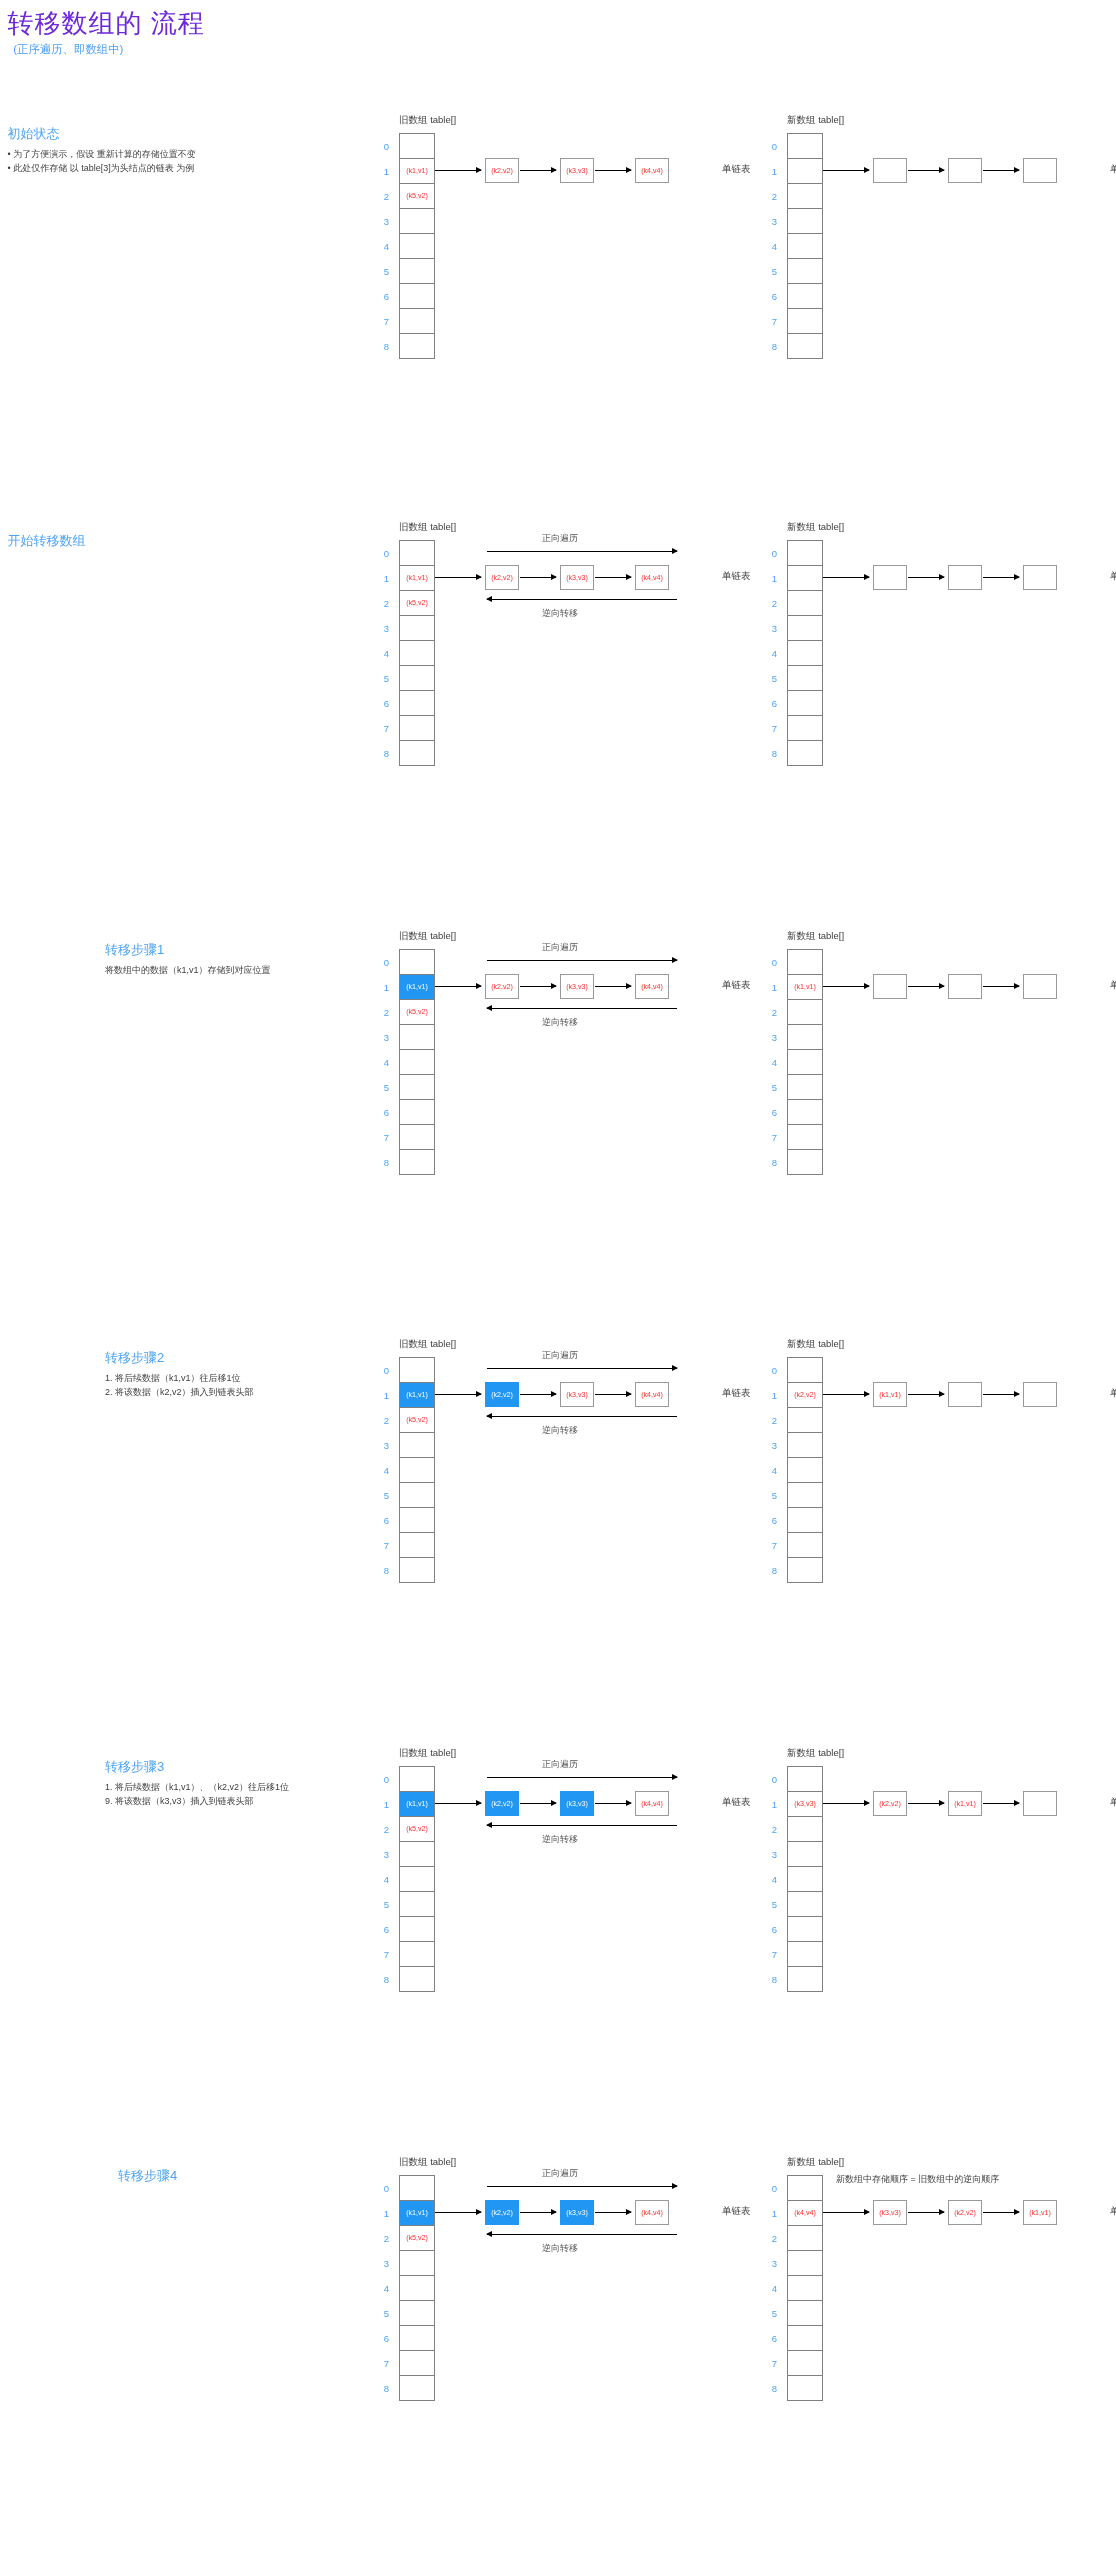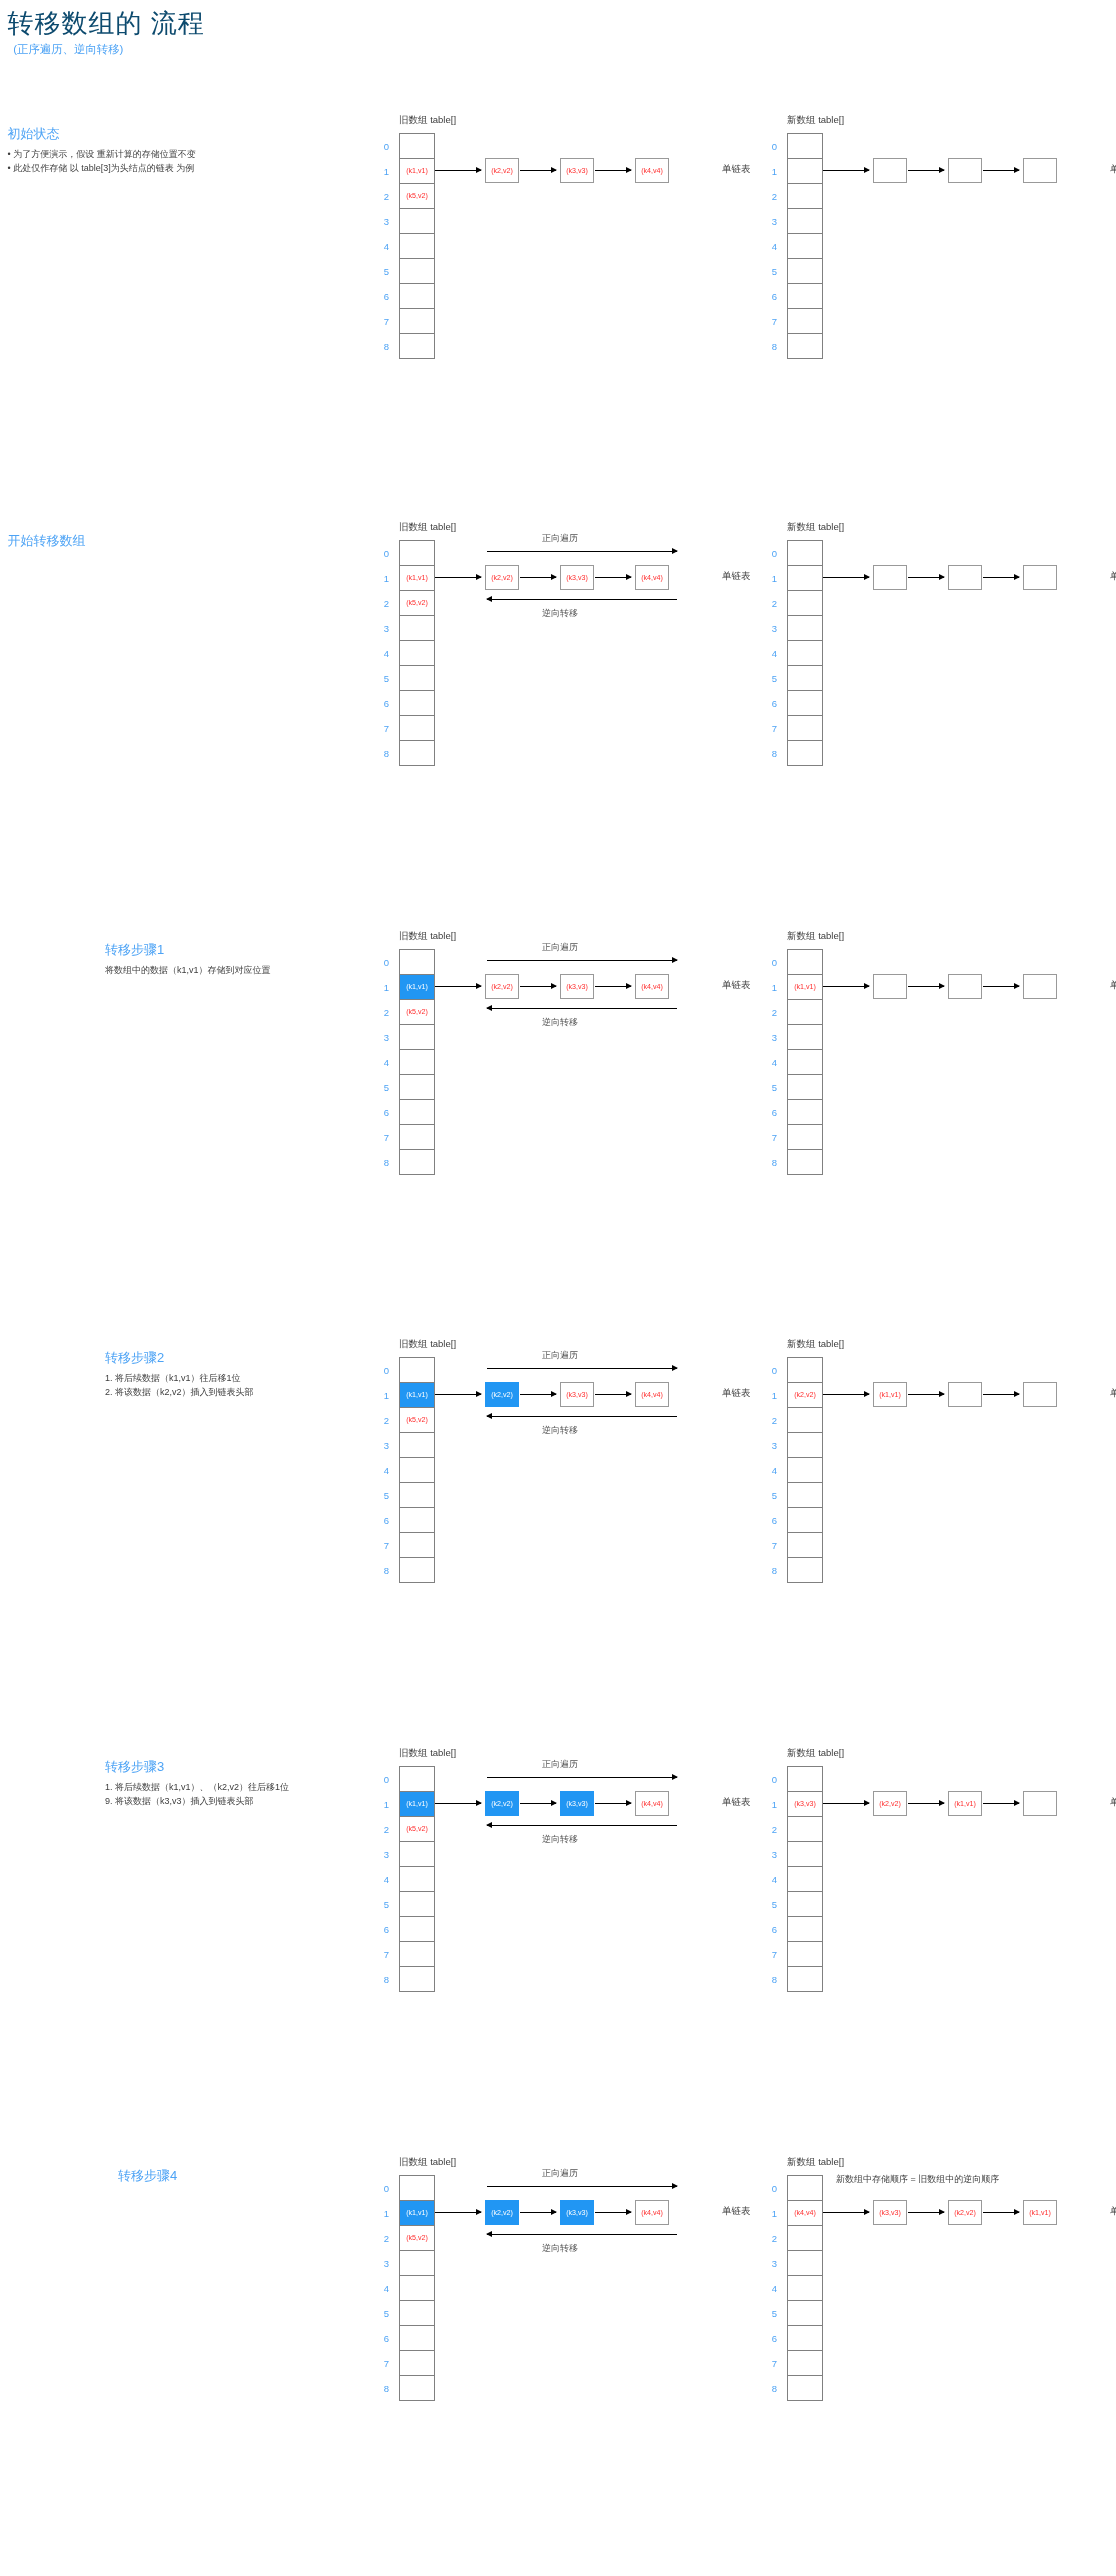--- a/index.html
+++ b/index.html
@@ -2,21 +2,21 @@
 <html style="font-size:15px"><head>
 <meta charset="utf-8">
 <style>
   * { box-sizing: border-box; }
   html, body { margin:0; padding:0; }
   body {
     width:1117px; height:2576px; background:#ffffff;
     font-family:"Liberation Sans","DejaVu Sans",sans-serif;
     color:#404040; position:relative; overflow:hidden;
   }
-  .page-title { position:absolute; left:7.6px; top:5.7px; font-size:26px; color:#0c4a6e; font-weight:400; letter-spacing:1px;}
+  .page-title { position:absolute; left:7.6px; top:5.7px; font-size:26px; color:#6d28d9; font-weight:400; letter-spacing:1px;}
   .page-sub { position:absolute; left:13.3px; top:42px; font-size:11.4px; color:#4da3f5; }
 
   .section { position:absolute; left:0; width:1117px; }
 
   .txtblock { position:absolute; }
   .sec-head { font-size:13px; color:#4da3f5; margin-bottom:4.8px; white-space:nowrap;}
   .sec-body { font-size:9px; color:#3d3d3d; line-height:1.55; }
   .sec-body .li { white-space:nowrap; }
   .gap { height:7.6px; }
 
@@ -44,21 +44,21 @@
   .dirline.r:after { content:""; position:absolute; right:-1px; top:-3.3px; border-left:6.7px solid #000;
                      border-top:3.8px solid transparent; border-bottom:3.8px solid transparent; }
   .dirline.l:before { content:""; position:absolute; left:-1px; top:-3.3px; border-right:6.7px solid #000;
                       border-top:3.8px solid transparent; border-bottom:3.8px solid transparent; }
   .note { position:absolute; font-size:9px; color:#3d3d3d; white-space:nowrap; }
 </style>
 </head>
 <body>
 
 <div class="page-title">转移数组的 流程</div>
-<div class="page-sub">(正序遍历、逆向转移)</div>
+<div class="page-sub">(正序遍历、即数组中)</div>
 
 <div id="sections-root">
     <div class="section" style="top: 133px;">
       <div class="txtblock" style="left: 7.6px; top: -7.6px;">
         <div class="sec-head">初始状态</div>
         <div class="sec-body">
           <div class="li">• 为了方便演示，假设 重新计算的存储位置不变</div>
           <div class="li">• 此处仅作存储 以 table[3]为头结点的链表 为例</div>
         </div>
       </div>

